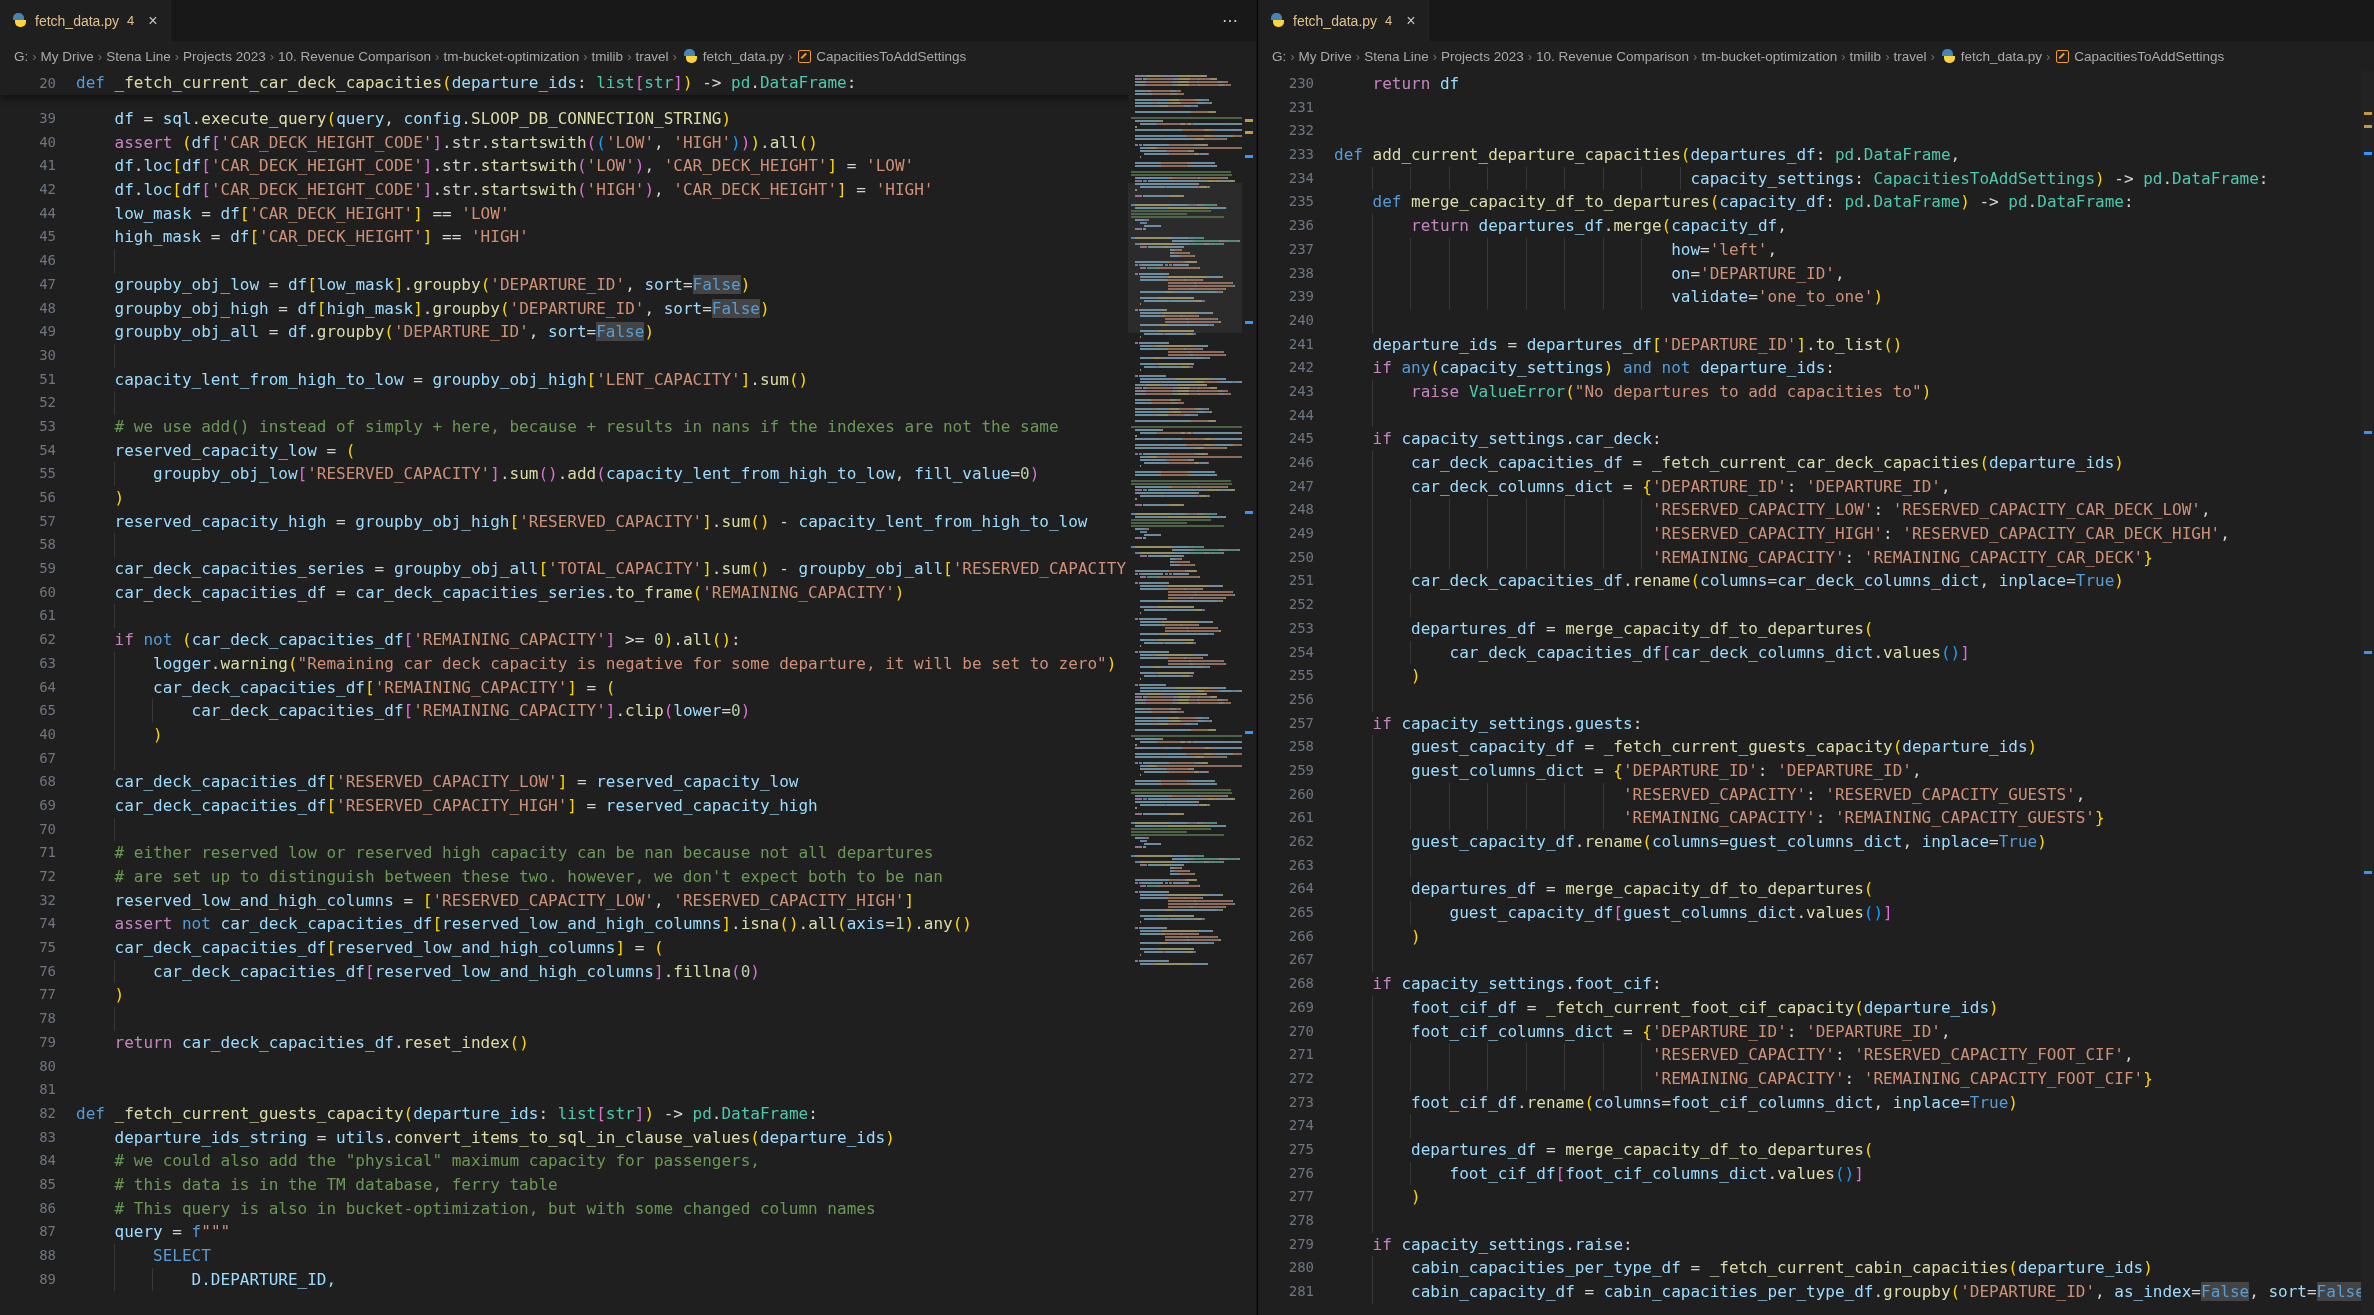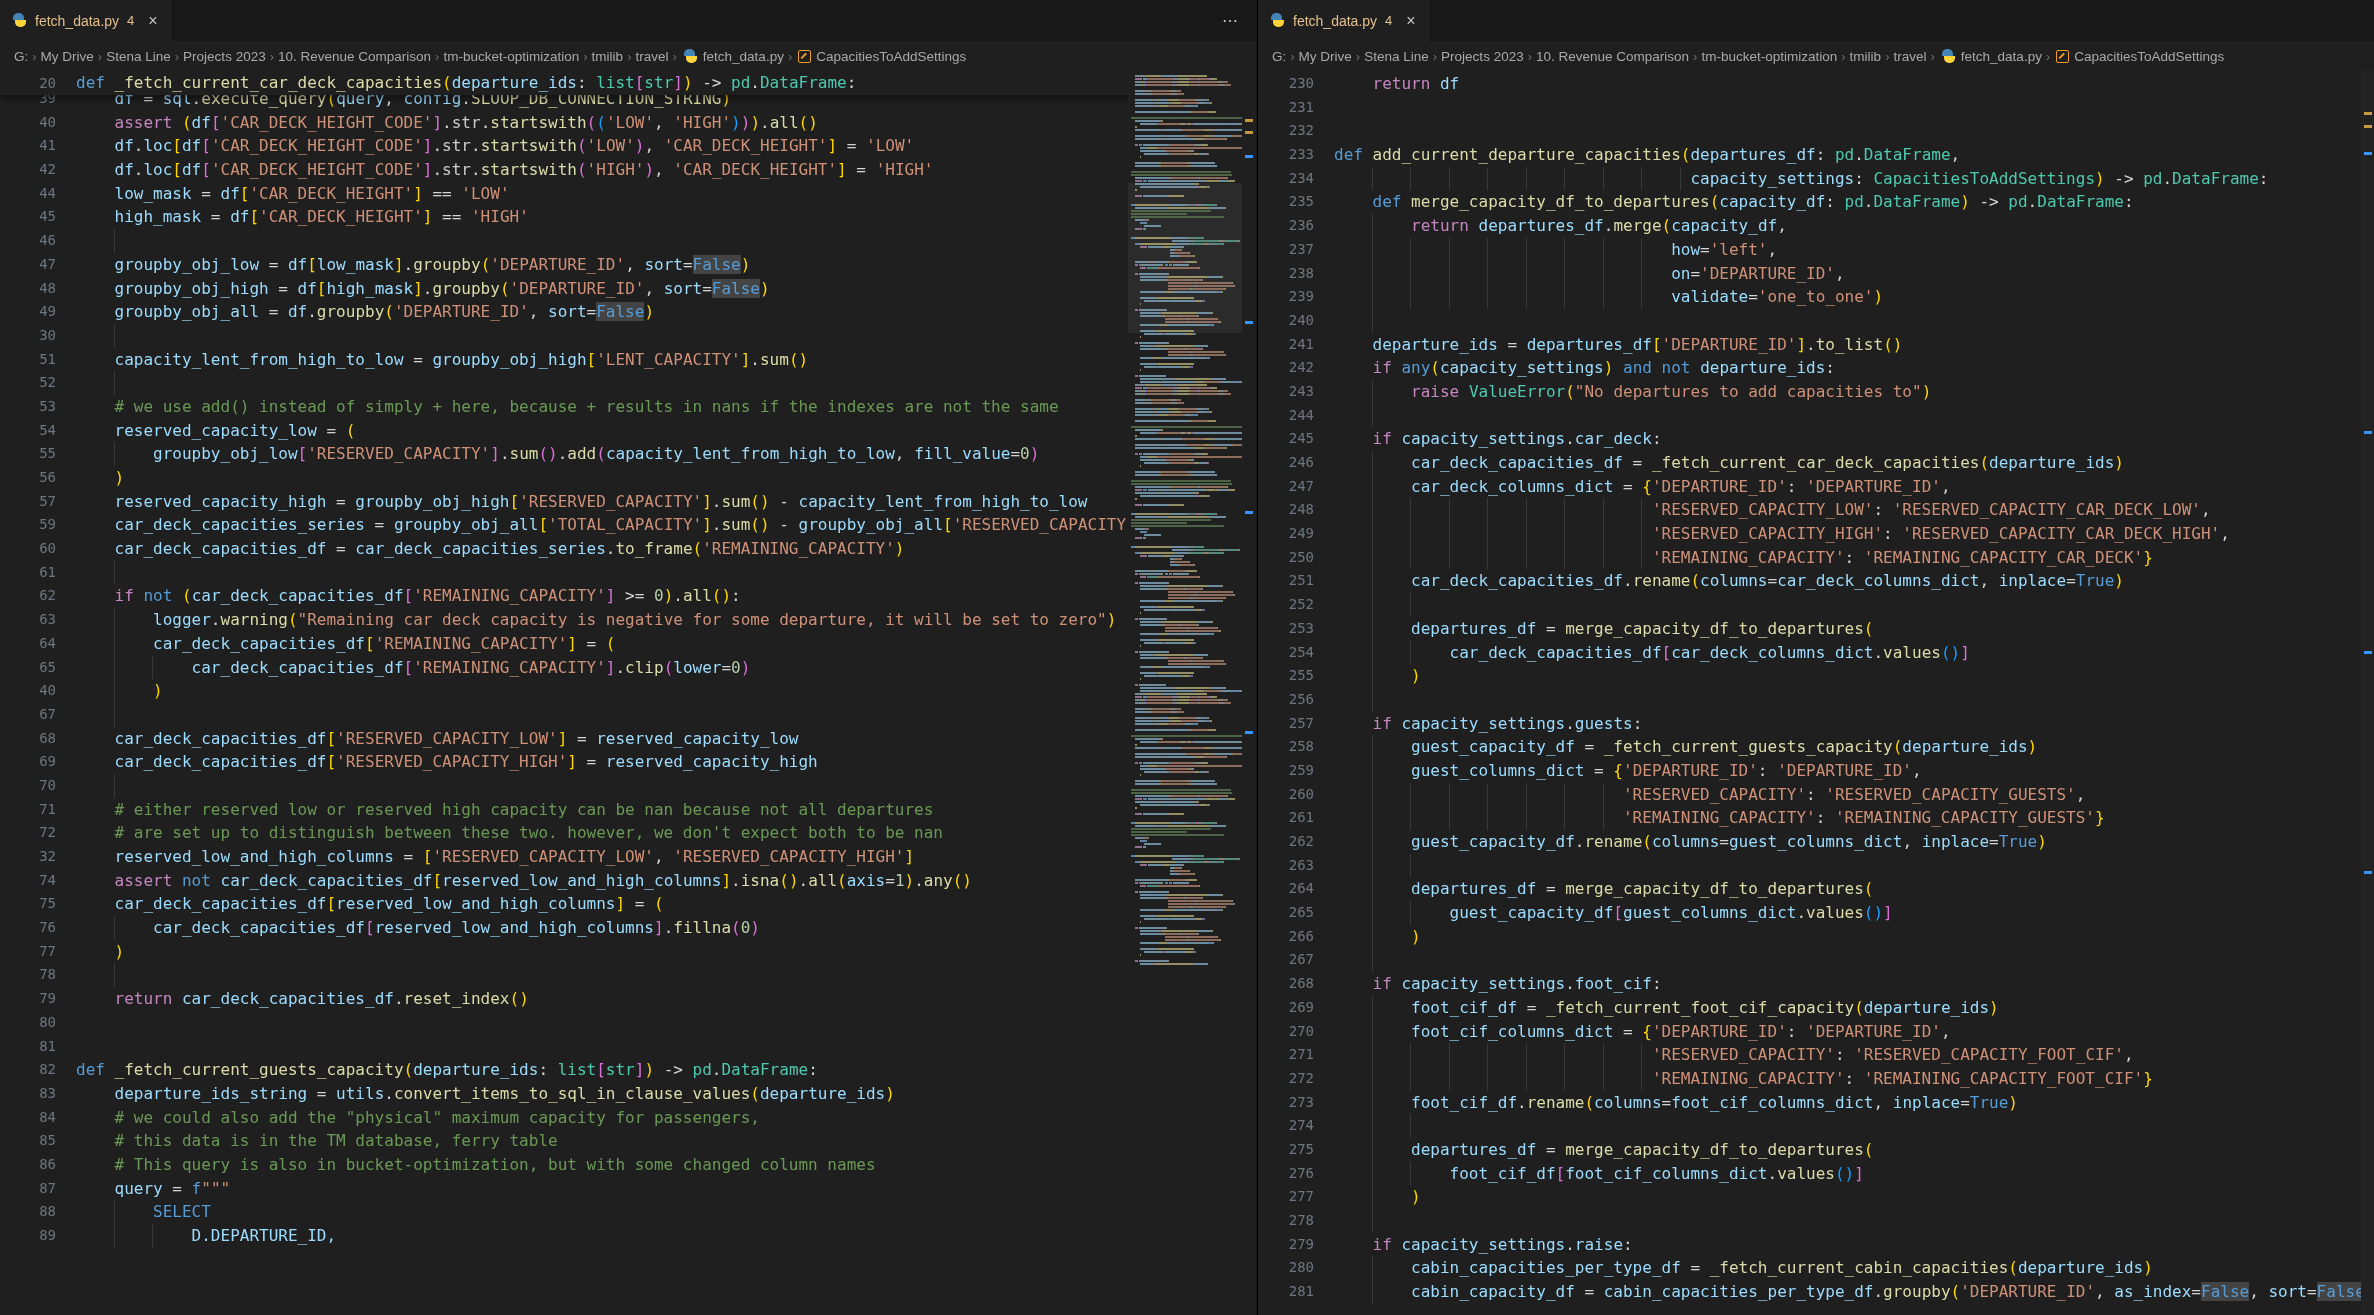--- a/index.html
+++ b/index.html
@@ -98,39 +98,40 @@
       <span class="pyicon bc-pyicon">
         <i class="ptop"></i>
         <i class="pbot"></i>
       </span>
       <span class="crumb">fetch_data.py</span>
       <span class="sep">›</span>
       <span class="clsicon"></span>
       <span class="crumb">CapacitiesToAddSettings</span>
     </div>
   <div class="content">
-    <div class="lines" id="lines-left" style="top:16px">
+    <div class="lines" id="lines-left" style="top:36px">
         <div class="row"><span class="ln">39</span><span class="code"><span class="t-o">    </span><span class="t-v">df</span><span class="t-o"> = </span><span class="t-v">sql</span><span class="t-o">.</span><span class="t-f">execute_query</span><span class="t-g">(</span><span class="t-v">query</span><span class="t-o">, </span><span class="t-v">config</span><span class="t-o">.</span><span class="t-f">SLOOP_DB_CONNECTION_STRING</span><span class="t-g">)</span></span></div>
         <div class="row"><span class="ln">40</span><span class="code"><span class="t-o">    </span><span class="t-c">assert</span><span class="t-o"> </span><span class="t-g">(</span><span class="t-v">df</span><span class="t-p">[</span><span class="t-s">'CAR_DECK_HEIGHT_CODE'</span><span class="t-p">]</span><span class="t-o">.</span><span class="t-w">str</span><span class="t-o">.</span><span class="t-f">startswith</span><span class="t-p">(</span><span class="t-b">(</span><span class="t-s">'LOW'</span><span class="t-o">, </span><span class="t-s">'HIGH'</span><span class="t-b">)</span><span class="t-p">)</span><span class="t-g">)</span><span class="t-o">.</span><span class="t-f">all</span><span class="t-g">()</span></span></div>
         <div class="row"><span class="ln">41</span><span class="code"><span class="t-o">    </span><span class="t-v">df</span><span class="t-o">.</span><span class="t-v">loc</span><span class="t-g">[</span><span class="t-v">df</span><span class="t-p">[</span><span class="t-s">'CAR_DECK_HEIGHT_CODE'</span><span class="t-p">]</span><span class="t-o">.</span><span class="t-w">str</span><span class="t-o">.</span><span class="t-f">startswith</span><span class="t-p">(</span><span class="t-s">'LOW'</span><span class="t-p">)</span><span class="t-o">, </span><span class="t-s">'CAR_DECK_HEIGHT'</span><span class="t-g">]</span><span class="t-o"> = </span><span class="t-s">'LOW'</span></span></div>
         <div class="row"><span class="ln">42</span><span class="code"><span class="t-o">    </span><span class="t-v">df</span><span class="t-o">.</span><span class="t-v">loc</span><span class="t-g">[</span><span class="t-v">df</span><span class="t-p">[</span><span class="t-s">'CAR_DECK_HEIGHT_CODE'</span><span class="t-p">]</span><span class="t-o">.</span><span class="t-w">str</span><span class="t-o">.</span><span class="t-f">startswith</span><span class="t-p">(</span><span class="t-s">'HIGH'</span><span class="t-p">)</span><span class="t-o">, </span><span class="t-s">'CAR_DECK_HEIGHT'</span><span class="t-g">]</span><span class="t-o"> = </span><span class="t-s">'HIGH'</span></span></div>
         <div class="row"><span class="ln">44</span><span class="code"><span class="t-o">    </span><span class="t-v">low_mask</span><span class="t-o"> = </span><span class="t-v">df</span><span class="t-g">[</span><span class="t-s">'CAR_DECK_HEIGHT'</span><span class="t-g">]</span><span class="t-o"> == </span><span class="t-s">'LOW'</span></span></div>
         <div class="row"><span class="ln">45</span><span class="code"><span class="t-o">    </span><span class="t-v">high_mask</span><span class="t-o"> = </span><span class="t-v">df</span><span class="t-g">[</span><span class="t-s">'CAR_DECK_HEIGHT'</span><span class="t-g">]</span><span class="t-o"> == </span><span class="t-s">'HIGH'</span></span></div>
         <div class="row"><span class="ln">46</span><span class="code"><i class="gd" style="width: 39.552px;"></i><span class="t-o">        </span></span></div>
         <div class="row"><span class="ln">47</span><span class="code"><span class="t-o">    </span><span class="t-v">groupby_obj_low</span><span class="t-o"> = </span><span class="t-v">df</span><span class="t-g">[</span><span class="t-v">low_mask</span><span class="t-g">]</span><span class="t-o">.</span><span class="t-f">groupby</span><span class="t-g">(</span><span class="t-s">'DEPARTURE_ID'</span><span class="t-o">, </span><span class="t-v">sort</span><span class="t-o">=</span><span class="t-h">False</span><span class="t-g">)</span></span></div>
         <div class="row"><span class="ln">48</span><span class="code"><span class="t-o">    </span><span class="t-v">groupby_obj_high</span><span class="t-o"> = </span><span class="t-v">df</span><span class="t-g">[</span><span class="t-v">high_mask</span><span class="t-g">]</span><span class="t-o">.</span><span class="t-f">groupby</span><span class="t-g">(</span><span class="t-s">'DEPARTURE_ID'</span><span class="t-o">, </span><span class="t-v">sort</span><span class="t-o">=</span><span class="t-h">False</span><span class="t-g">)</span></span></div>
         <div class="row"><span class="ln">49</span><span class="code"><span class="t-o">    </span><span class="t-v">groupby_obj_all</span><span class="t-o"> = </span><span class="t-v">df</span><span class="t-o">.</span><span class="t-f">groupby</span><span class="t-g">(</span><span class="t-s">'DEPARTURE_ID'</span><span class="t-o">, </span><span class="t-v">sort</span><span class="t-o">=</span><span class="t-h">False</span><span class="t-g">)</span></span></div>
         <div class="row"><span class="ln">30</span><span class="code"><i class="gd" style="width: 39.552px;"></i><span class="t-o">        </span></span></div>
         <div class="row"><span class="ln">51</span><span class="code"><span class="t-o">    </span><span class="t-v">capacity_lent_from_high_to_low</span><span class="t-o"> = </span><span class="t-v">groupby_obj_high</span><span class="t-g">[</span><span class="t-s">'LENT_CAPACITY'</span><span class="t-g">]</span><span class="t-o">.</span><span class="t-f">sum</span><span class="t-g">()</span></span></div>
         <div class="row"><span class="ln">52</span><span class="code"><i class="gd" style="width: 39.552px;"></i><span class="t-o">        </span></span></div>
         <div class="row"><span class="ln">53</span><span class="code"><span class="t-m">    # we use add() instead of simply + here, because + results in nans if the indexes are not the same</span></span></div>
         <div class="row"><span class="ln">54</span><span class="code"><span class="t-o">    </span><span class="t-v">reserved_capacity_low</span><span class="t-o"> = </span><span class="t-g">(</span></span></div>
         <div class="row"><span class="ln">55</span><span class="code"><i class="gd" style="width: 39.552px;"></i><span class="t-o">        </span><span class="t-v">groupby_obj_low</span><span class="t-p">[</span><span class="t-s">'RESERVED_CAPACITY'</span><span class="t-p">]</span><span class="t-o">.</span><span class="t-f">sum</span><span class="t-p">()</span><span class="t-o">.</span><span class="t-f">add</span><span class="t-p">(</span><span class="t-v">capacity_lent_from_high_to_low</span><span class="t-o">, </span><span class="t-v">fill_value</span><span class="t-o">=</span><span class="t-n">0</span><span class="t-p">)</span></span></div>
         <div class="row"><span class="ln">56</span><span class="code"><span class="t-o">    </span><span class="t-g">)</span></span></div>
         <div class="row"><span class="ln">57</span><span class="code"><span class="t-o">    </span><span class="t-v">reserved_capacity_high</span><span class="t-o"> = </span><span class="t-v">groupby_obj_high</span><span class="t-g">[</span><span class="t-s">'RESERVED_CAPACITY'</span><span class="t-g">]</span><span class="t-o">.</span><span class="t-f">sum</span><span class="t-g">()</span><span class="t-o"> - </span><span class="t-v">capacity_lent_from_high_to_low</span></span></div>
+        <div class="row"><span class="ln">58</span><span class="code"><i class="gd" style="width: 39.552px;"></i><span class="t-o">        </span></span></div>
         <div class="row"><span class="ln">59</span><span class="code"><span class="t-o">    </span><span class="t-v">car_deck_capacities_series</span><span class="t-o"> = </span><span class="t-v">groupby_obj_all</span><span class="t-g">[</span><span class="t-s">'TOTAL_CAPACITY'</span><span class="t-g">]</span><span class="t-o">.</span><span class="t-f">sum</span><span class="t-g">()</span><span class="t-o"> - </span><span class="t-v">groupby_obj_all</span><span class="t-g">[</span><span class="t-s">'RESERVED_CAPACITY'</span><span class="t-g">]</span><span class="t-o">.</span><span class="t-f">sum</span><span class="t-g">()</span></span></div>
         <div class="row"><span class="ln">60</span><span class="code"><span class="t-o">    </span><span class="t-v">car_deck_capacities_df</span><span class="t-o"> = </span><span class="t-v">car_deck_capacities_series</span><span class="t-o">.</span><span class="t-f">to_frame</span><span class="t-g">(</span><span class="t-s">'REMAINING_CAPACITY'</span><span class="t-g">)</span></span></div>
         <div class="row"><span class="ln">61</span><span class="code"><i class="gd" style="width: 39.552px;"></i><span class="t-o">        </span></span></div>
         <div class="row"><span class="ln">62</span><span class="code"><span class="t-o">    </span><span class="t-c">if</span><span class="t-o"> </span><span class="t-k">not</span><span class="t-o"> </span><span class="t-g">(</span><span class="t-v">car_deck_capacities_df</span><span class="t-p">[</span><span class="t-s">'REMAINING_CAPACITY'</span><span class="t-p">]</span><span class="t-o"> &gt;= </span><span class="t-n">0</span><span class="t-g">)</span><span class="t-o">.</span><span class="t-f">all</span><span class="t-g">()</span><span class="t-o">:</span></span></div>
         <div class="row"><span class="ln">63</span><span class="code"><i class="gd" style="width: 39.552px;"></i><span class="t-o">        </span><span class="t-v">logger</span><span class="t-o">.</span><span class="t-f">warning</span><span class="t-g">(</span><span class="t-s">"Remaining car deck capacity is negative for some departure, it will be set to zero"</span><span class="t-g">)</span></span></div>
         <div class="row"><span class="ln">64</span><span class="code"><i class="gd" style="width: 39.552px;"></i><span class="t-o">        </span><span class="t-v">car_deck_capacities_df</span><span class="t-g">[</span><span class="t-s">'REMAINING_CAPACITY'</span><span class="t-g">]</span><span class="t-o"> = </span><span class="t-g">(</span></span></div>
         <div class="row"><span class="ln">65</span><span class="code"><i class="gd" style="width: 78.104px;"></i><span class="t-o">            </span><span class="t-v">car_deck_capacities_df</span><span class="t-p">[</span><span class="t-s">'REMAINING_CAPACITY'</span><span class="t-p">]</span><span class="t-o">.</span><span class="t-f">clip</span><span class="t-p">(</span><span class="t-v">lower</span><span class="t-o">=</span><span class="t-n">0</span><span class="t-p">)</span></span></div>
         <div class="row"><span class="ln">40</span><span class="code"><i class="gd" style="width: 39.552px;"></i><span class="t-o">        </span><span class="t-g">)</span></span></div>
         <div class="row"><span class="ln">67</span><span class="code"><i class="gd" style="width: 39.552px;"></i><span class="t-o">        </span></span></div>
         <div class="row"><span class="ln">68</span><span class="code"><span class="t-o">    </span><span class="t-v">car_deck_capacities_df</span><span class="t-g">[</span><span class="t-s">'RESERVED_CAPACITY_LOW'</span><span class="t-g">]</span><span class="t-o"> = </span><span class="t-v">reserved_capacity_low</span></span></div>

